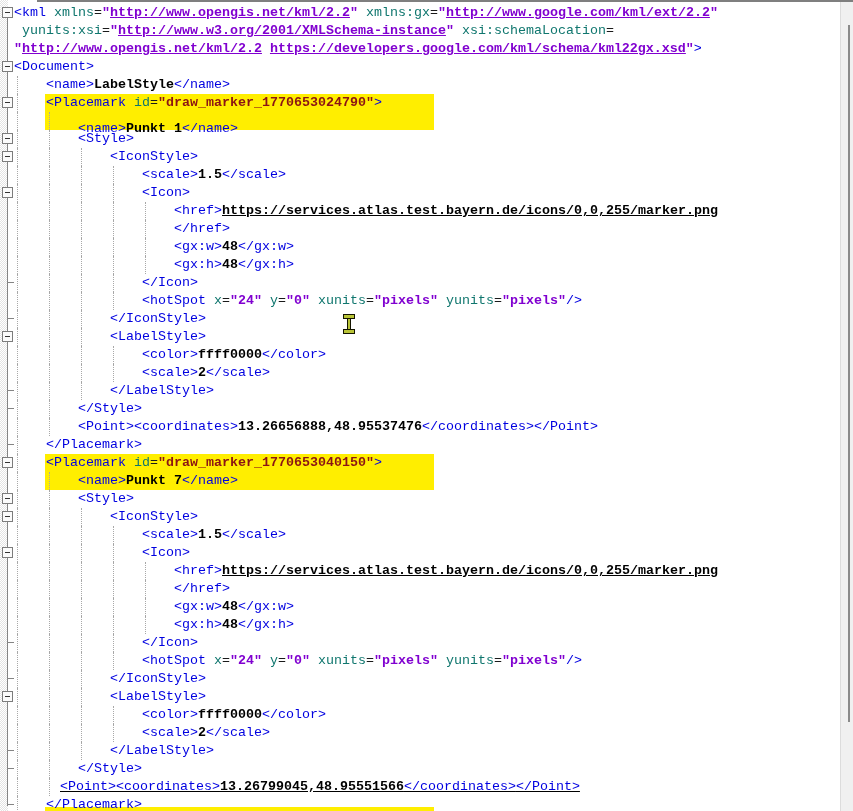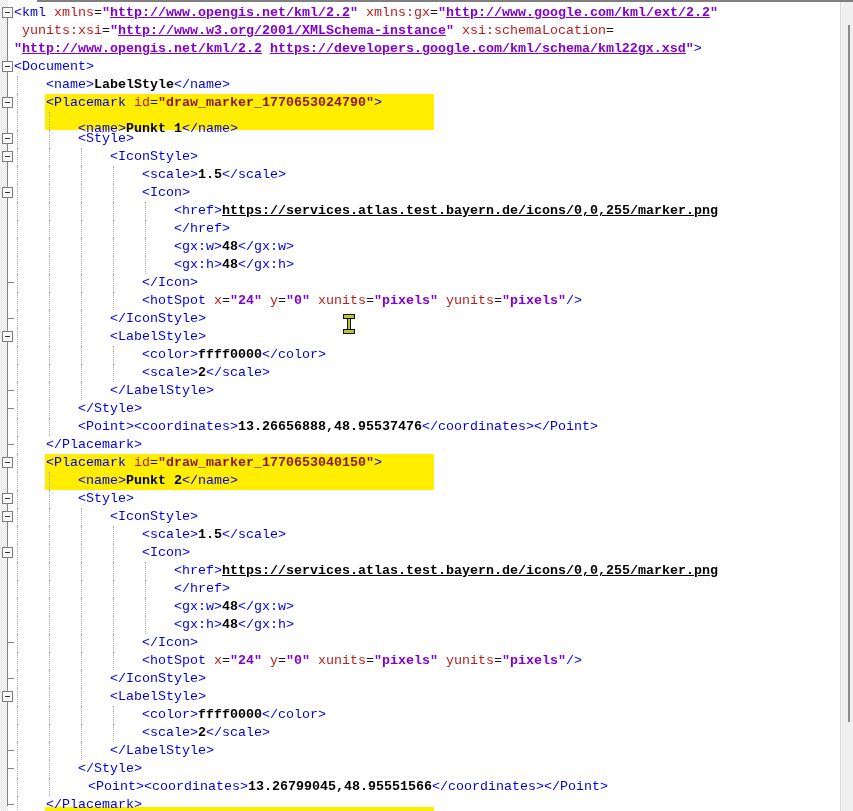--- a/index.html
+++ b/index.html
@@ -30,21 +30,21 @@
     position:absolute;left:2px;width:11px;height:11px;
     background:#fbfbfb;border:1px solid #7c7c7c;box-sizing:border-box;
   }
   .fold-box .minus{position:absolute;left:2px;top:4px;width:5px;height:1px;background:#333;}
   .fold-tick{position:absolute;left:8px;width:6px;height:1px;background:#848484;}
   
   .hl-band{position:absolute;height:18px;}
   .guide{position:absolute;width:0;height:18px;border-left:1px dotted #a8a8a8;}
   .line{position:absolute;height:18px;white-space:pre;z-index:3;}
   .tk-t {color:#0000e0;}
-  .tk-a {color:#b91c1c;}
+  .tk-a {color:#0f766e;}
   .tk-o {color:#1a1a1a;}
   .tk-s {color:#8000d0;font-weight:bold;}
   .tk-su{color:#8000d0;font-weight:bold;text-decoration:underline;}
   .tk-x {color:#000000;font-weight:bold;}
   .tk-xu{color:#000000;font-weight:bold;text-decoration:underline;}
   .tk-sh{color:#8b1414;font-weight:bold;}
   
   #top-line{position:absolute;left:37px;top:0;width:816px;height:2px;background:#7f7f7f;z-index:6;}
   
   #scroll-strip{position:absolute;left:840px;top:0;width:13px;height:811px;background:#f0f0f0;border-left:1px solid #dcdcdc;box-sizing:border-box;z-index:5;}
@@ -204,21 +204,21 @@
       <div class="guide" style="left: 49px; top: 418px; z-index: 2;"></div>
       <div class="line" style="left: 78px; top: 418px;"><span class="tk-t">&lt;Point&gt;</span><span class="tk-t">&lt;coordinates&gt;</span><span class="tk-x">13.26656888,48.95537476</span><span class="tk-t">&lt;/coordinates&gt;</span><span class="tk-t">&lt;/Point&gt;</span></div>
       <div class="guide" style="left: 17px; top: 436px; z-index: 2;"></div>
       <div class="line" style="left: 46px; top: 436px;"><span class="tk-t">&lt;/Placemark&gt;</span></div>
       <div class="hl-band" style="left: 45px; top: 454px; width: 389px; background: rgb(255, 238, 0); z-index: 1;"></div>
       <div class="guide" style="left: 17px; top: 454px; z-index: 2;"></div>
       <div class="line" style="left: 46px; top: 454px;"><span class="tk-t">&lt;Placemark </span><span class="tk-a">id</span><span class="tk-o">=</span><span class="tk-sh">"draw_marker_1770653040150"</span><span class="tk-t">&gt;</span></div>
       <div class="hl-band" style="left: 45px; top: 472px; width: 389px; background: rgb(255, 238, 0); z-index: 1;"></div>
       <div class="guide" style="left: 17px; top: 472px; z-index: 2;"></div>
       <div class="guide" style="left: 49px; top: 472px; z-index: 2;"></div>
-      <div class="line" style="left: 78px; top: 472px;"><span class="tk-t">&lt;name&gt;</span><span class="tk-x">Punkt 2</span><span class="tk-t">&lt;/name&gt;</span></div>
+      <div class="line" style="left: 78px; top: 472px;"><span class="tk-t">&lt;name&gt;</span><span class="tk-x">Punkt 7</span><span class="tk-t">&lt;/name&gt;</span></div>
       <div class="guide" style="left: 17px; top: 490px; z-index: 2;"></div>
       <div class="guide" style="left: 49px; top: 490px; z-index: 2;"></div>
       <div class="line" style="left: 78px; top: 490px;"><span class="tk-t">&lt;Style&gt;</span></div>
       <div class="guide" style="left: 17px; top: 508px; z-index: 2;"></div>
       <div class="guide" style="left: 49px; top: 508px; z-index: 2;"></div>
       <div class="guide" style="left: 81px; top: 508px; z-index: 2;"></div>
       <div class="line" style="left: 110px; top: 508px;"><span class="tk-t">&lt;IconStyle&gt;</span></div>
       <div class="guide" style="left: 17px; top: 526px; z-index: 2;"></div>
       <div class="guide" style="left: 49px; top: 526px; z-index: 2;"></div>
       <div class="guide" style="left: 81px; top: 526px; z-index: 2;"></div>
@@ -283,21 +283,21 @@
       <div class="line" style="left: 142px; top: 724px;"><span class="tk-t">&lt;scale&gt;</span><span class="tk-x">2</span><span class="tk-t">&lt;/scale&gt;</span></div>
       <div class="guide" style="left: 17px; top: 742px; z-index: 2;"></div>
       <div class="guide" style="left: 49px; top: 742px; z-index: 2;"></div>
       <div class="guide" style="left: 81px; top: 742px; z-index: 2;"></div>
       <div class="line" style="left: 110px; top: 742px;"><span class="tk-t">&lt;/LabelStyle&gt;</span></div>
       <div class="guide" style="left: 17px; top: 760px; z-index: 2;"></div>
       <div class="guide" style="left: 49px; top: 760px; z-index: 2;"></div>
       <div class="line" style="left: 78px; top: 760px;"><span class="tk-t">&lt;/Style&gt;</span></div>
       <div class="guide" style="left: 17px; top: 778px; z-index: 2;"></div>
       <div class="guide" style="left: 49px; top: 778px; z-index: 2;"></div>
-      <div class="line" style="left: 88px; top: 778px;"><span class="tk-t">&lt;Point&gt;</span><span class="tk-t">&lt;coordinates&gt;</span><span class="tk-x">13.26799045,48.95551566</span><span class="tk-t">&lt;/coordinates&gt;</span><span class="tk-t">&lt;/Point&gt;</span></div>
+      <div class="line" style="left: 60px; top: 778px; text-decoration: underline;"><span class="tk-t">&lt;Point&gt;</span><span class="tk-t">&lt;coordinates&gt;</span><span class="tk-x">13.26799045,48.95551566</span><span class="tk-t">&lt;/coordinates&gt;</span><span class="tk-t">&lt;/Point&gt;</span></div>
       <div class="guide" style="left: 17px; top: 796px; z-index: 2;"></div>
       <div class="line" style="left: 46px; top: 796px;"><span class="tk-t">&lt;/Placemark&gt;</span></div>
       <div class="hl-band" style="left: 45px; top: 807px; width: 389px; height: 4px; background: rgb(255, 238, 0); z-index: 1;"></div>
     </div>
   <div id="top-line"></div>
   <div id="scroll-strip">
     <div id="scroll-thumb"></div>
   </div>
   <div id="ibeam" style="left: 343px; top: 314px;">
     <div class="bar-top"></div>

